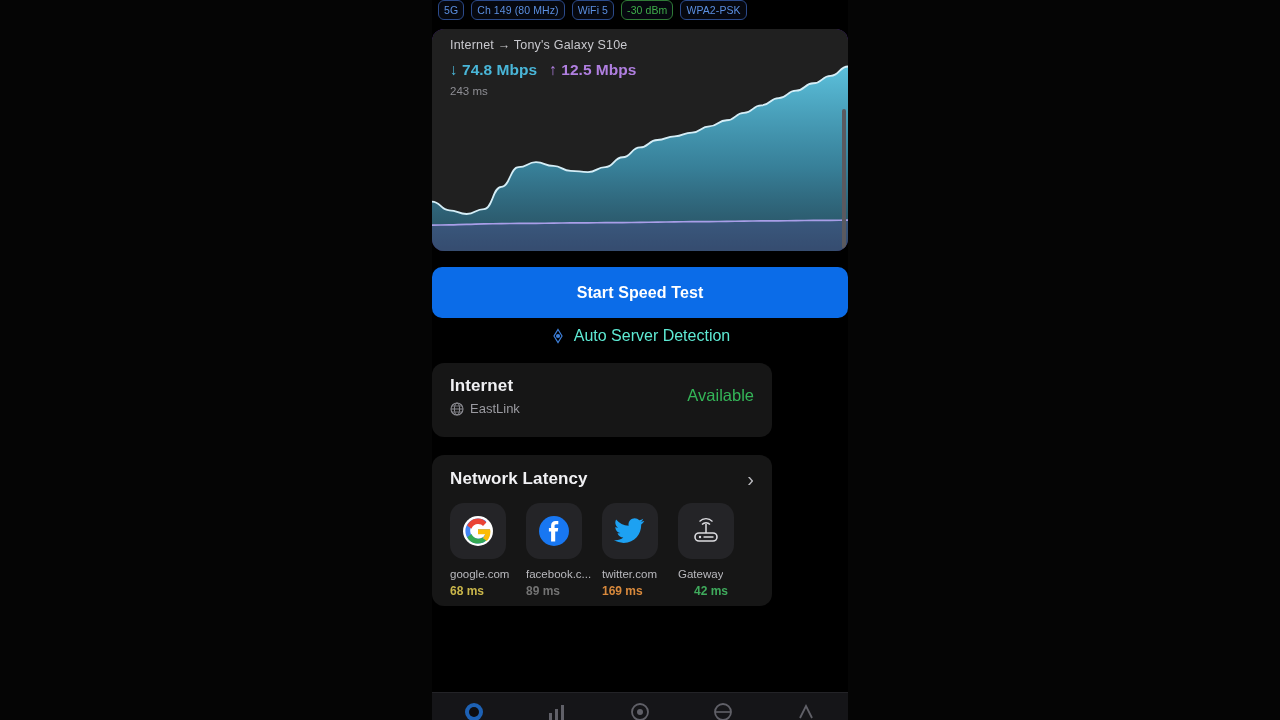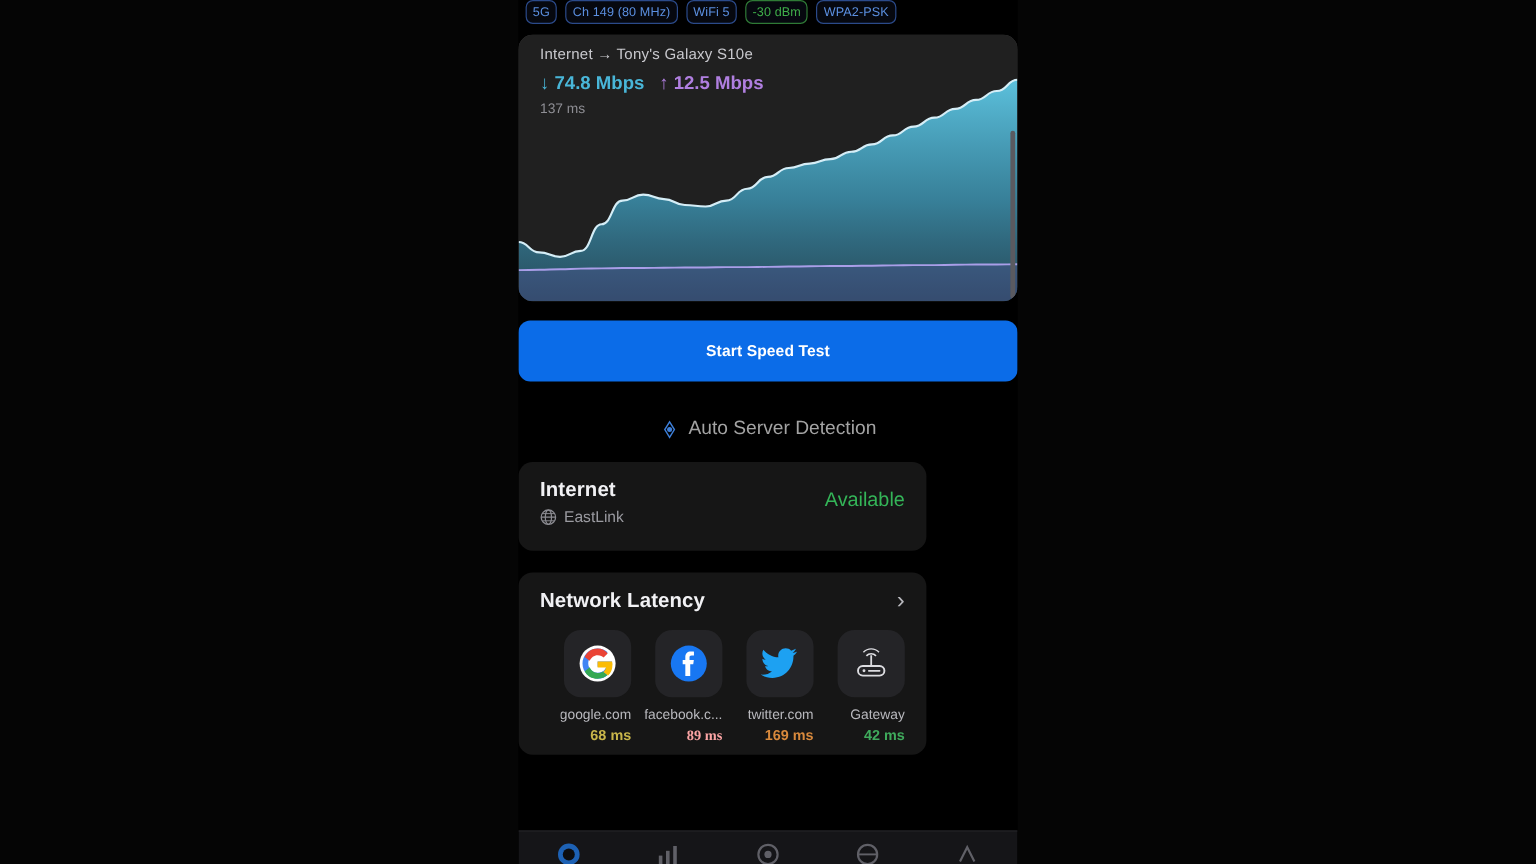--- a/index.html
+++ b/index.html
@@ -44,65 +44,65 @@
     padding:4px 5px; white-space:nowrap; background:#06080f;
     letter-spacing:.1px;
   }
   .badge.green { border-color:#2f7a36; color:#3fae4a; }
 
   
   .chart-card {
     position:relative;
     margin:8px 0 0 0;
     width:416px; height:222px;
-    background:#404040; border-radius:12px; overflow:hidden;
+    background:#4c1d95; border-radius:12px; overflow:hidden;
   }
   .chart-head { position:absolute; left:18px; top:9px; z-index:3; }
   .chart-route { color:#c9c9ce; font-size:12.5px; letter-spacing:.2px; }
   .chart-speeds { margin-top:9px; font-size:15.5px; font-weight:bold; }
   .spd-down { color:#49b6d8; }
   .spd-up   { color:#b07fe0; }
   .chart-ping { margin-top:6px; color:#8e8e94; font-size:11.5px; }
   .chart-svg { position:absolute; left:0; top:0; width:416px; height:222px; z-index:1; }
 
   .scrollbar {
     position:absolute; right:2px; top:80px; width:4px; height:140px;
     background:#5a5a60; border-radius:3px; z-index:9;
   }
 
   
   .start-btn {
     margin:16px 0 0 0; width:416px; height:51px;
     background:#0b6ce8; border:none; border-radius:10px;
-    color:#fff; font-size:13px; font-weight:bold;
+    color:#fff; font-size:16px; font-weight:bold;
     display:flex; align-items:center; justify-content:center;
     cursor:pointer; letter-spacing:.1px;
   }
   .auto-row {
-    margin-top:31px; width:416px;
+    margin-top:9px; width:416px;
     display:flex; align-items:center; justify-content:center; gap:8px;
-    color:#a3a3a3; font-size:16px; cursor:pointer;
+    color:#5eead4; font-size:16px; cursor:pointer;
   }
 
   
   .card {
     margin-top:18px; width:340px; background:#161616; border-radius:12px;
   }
   .card-internet { height:74px; padding:13px 18px; display:flex; align-items:flex-start; justify-content:space-between; }
   .int-name { color:#f0f0f3; font-size:17px; font-weight:bold; letter-spacing:.1px; }
   .int-isp-row { display:flex; align-items:center; gap:6px; margin-top:5px; }
   .int-isp { color:#9a9aa0; font-size:13px; }
   .int-status { color:#34b558; font-size:16.5px; padding-top:10px; }
 
   .card-latency { margin-top:18px; padding:14px 18px 8px 18px; }
   .lat-head { display:flex; align-items:center; justify-content:space-between; }
   .lat-title { color:#f1f1f4; font-size:17px; font-weight:bold; letter-spacing:.1px; }
   .lat-chev { color:#b9b9be; font-size:20px; line-height:1; cursor:pointer; }
   .lat-grid { display:flex; justify-content:space-between; margin-top:14px; }
-  .lat-item { width:84px; display:flex; flex-direction:column; align-items:flex-end; cursor:pointer; }
+  .lat-item { width:84px; display:flex; flex-direction:column; align-items:flex-start; cursor:pointer; }
   .lat-tile {
     width:56px; height:56px; border-radius:14px; background:#242427;
     display:flex; align-items:center; justify-content:center;
   }
   .lat-host { margin-top:9px; color:#b9b9be; font-size:11.5px; white-space:nowrap; overflow:hidden; text-overflow:ellipsis; max-width:84px; text-align:center; }
   .lat-ms { margin-top:4px; font-size:12px; font-weight:bold; }
 
   
   .bottom-nav {
     position:absolute; left:0; bottom:0; width:416px; height:28px;
@@ -158,21 +158,21 @@
         <path id="ul-area" fill="#5b50a0" fill-opacity="0.30" d="M 0.00 196.10 C 8.67 196.10 8.67 195.85 17.33 195.85 C 26.00 195.85 26.00 195.36 34.67 195.36 C 43.33 195.36 43.33 194.87 52.00 194.87 C 60.67 194.87 60.67 194.62 69.33 194.62 C 78.00 194.62 78.00 194.37 86.67 194.37 C 95.33 194.37 95.33 194.37 104.00 194.37 C 112.67 194.37 112.67 194.13 121.33 194.13 C 130.00 194.13 130.00 193.88 138.67 193.88 C 147.33 193.88 147.33 193.88 156.00 193.88 C 164.67 193.88 164.67 193.63 173.33 193.63 C 182.00 193.63 182.00 193.63 190.67 193.63 C 199.33 193.63 199.33 193.39 208.00 193.39 C 216.67 193.39 216.67 193.14 225.33 193.14 C 234.00 193.14 234.00 192.89 242.67 192.89 C 251.33 192.89 251.33 192.65 260.00 192.65 C 268.67 192.65 268.67 192.65 277.33 192.65 C 286.00 192.65 286.00 192.40 294.67 192.40 C 303.33 192.40 303.33 192.15 312.00 192.15 C 320.67 192.15 320.67 191.91 329.33 191.91 C 338.00 191.91 338.00 191.91 346.67 191.91 C 355.33 191.91 355.33 191.66 364.00 191.66 C 372.67 191.66 372.67 191.41 381.33 191.41 C 390.00 191.41 390.00 191.41 398.67 191.41 C 407.33 191.41 407.33 191.17 416.00 191.17 L 416 222 L 0 222 Z"></path>
         <path id="ul-line" fill="none" stroke="#a99ee8" stroke-width="1.6" d="M 0.00 196.10 C 8.67 196.10 8.67 195.85 17.33 195.85 C 26.00 195.85 26.00 195.36 34.67 195.36 C 43.33 195.36 43.33 194.87 52.00 194.87 C 60.67 194.87 60.67 194.62 69.33 194.62 C 78.00 194.62 78.00 194.37 86.67 194.37 C 95.33 194.37 95.33 194.37 104.00 194.37 C 112.67 194.37 112.67 194.13 121.33 194.13 C 130.00 194.13 130.00 193.88 138.67 193.88 C 147.33 193.88 147.33 193.88 156.00 193.88 C 164.67 193.88 164.67 193.63 173.33 193.63 C 182.00 193.63 182.00 193.63 190.67 193.63 C 199.33 193.63 199.33 193.39 208.00 193.39 C 216.67 193.39 216.67 193.14 225.33 193.14 C 234.00 193.14 234.00 192.89 242.67 192.89 C 251.33 192.89 251.33 192.65 260.00 192.65 C 268.67 192.65 268.67 192.65 277.33 192.65 C 286.00 192.65 286.00 192.40 294.67 192.40 C 303.33 192.40 303.33 192.15 312.00 192.15 C 320.67 192.15 320.67 191.91 329.33 191.91 C 338.00 191.91 338.00 191.91 346.67 191.91 C 355.33 191.91 355.33 191.66 364.00 191.66 C 372.67 191.66 372.67 191.41 381.33 191.41 C 390.00 191.41 390.00 191.41 398.67 191.41 C 407.33 191.41 407.33 191.17 416.00 191.17"></path>
       </svg>
 
       <div class="chart-head">
         <div class="chart-route">Internet → Tony's Galaxy S10e</div>
         <div class="chart-speeds">
           <span class="spd-down">↓ 74.8 Mbps</span>
           <span class="spd-up" style="margin-left:8px;">↑ 12.5 Mbps</span>
         </div>
-        <div class="chart-ping">137 ms</div>
+        <div class="chart-ping">243 ms</div>
       </div>
 
       <div class="scrollbar"></div>
     </div>
 
     <button class="start-btn">Start Speed Test</button>
 
     <div class="auto-row">
       <svg width="16" height="16" viewBox="0 0 16 16">
         <path d="M8 1.5 L12 8 L8 14.5 L4 8 Z" fill="none" stroke="#3d7fd9" stroke-width="1.2"></path>
@@ -221,21 +221,21 @@
         </div>
 
         <div class="lat-item">
           <div class="lat-tile">
             <svg width="32" height="32" viewBox="0 0 32 32">
               <circle cx="16" cy="16" r="15" fill="#1877F2"></circle>
               <path d="M20.2 16.6h-3v9.8h-4.1v-9.8h-2.2v-3.5h2.2v-2.5c0-3 1.8-4.6 4.5-4.6 1.3 0 2.4.1 2.7.1v3.2h-1.9c-1.5 0-1.8.7-1.8 1.7v2.1h3.6l-.5 3.5z" fill="#ffffff"></path>
             </svg>
           </div>
           <div class="lat-host">facebook.c...</div>
-          <div class="lat-ms" style="color:#fca5a5;font-family:Liberation Serif, serif;">89 ms</div>
+          <div class="lat-ms" style="color:#737373;">89 ms</div>
         </div>
 
         <div class="lat-item">
           <div class="lat-tile">
             <svg width="32" height="28" viewBox="0 0 32 28">
               <path d="M30 4.1c-1.1.5-2.3.8-3.5 1 1.3-.8 2.2-2 2.7-3.4-1.2.7-2.5 1.2-3.9 1.5C24.1 1.9 22.5 1.2 20.7 1.2c-3.4 0-6.2 2.8-6.2 6.2 0 .5.1 1 .2 1.4C9.6 8.5 5.1 6.1 2.1 2.4c-.5.9-.8 2-.8 3.1 0 2.2 1.1 4.1 2.8 5.2-1 0-2-.3-2.8-.8v.1c0 3 2.1 5.5 5 6.1-.5.1-1.1.2-1.6.2-.4 0-.8 0-1.2-.1.8 2.5 3.1 4.3 5.8 4.3-2.1 1.7-4.8 2.7-7.7 2.7-.5 0-1 0-1.5-.1 2.8 1.8 6 2.8 9.5 2.8 11.4 0 17.6-9.4 17.6-17.6v-.8c1.2-.9 2.2-2 3-3.3z" fill="#1DA1F2"></path>
             </svg>
           </div>
           <div class="lat-host">twitter.com</div>
           <div class="lat-ms" style="color:#d8893c;">169 ms</div>

